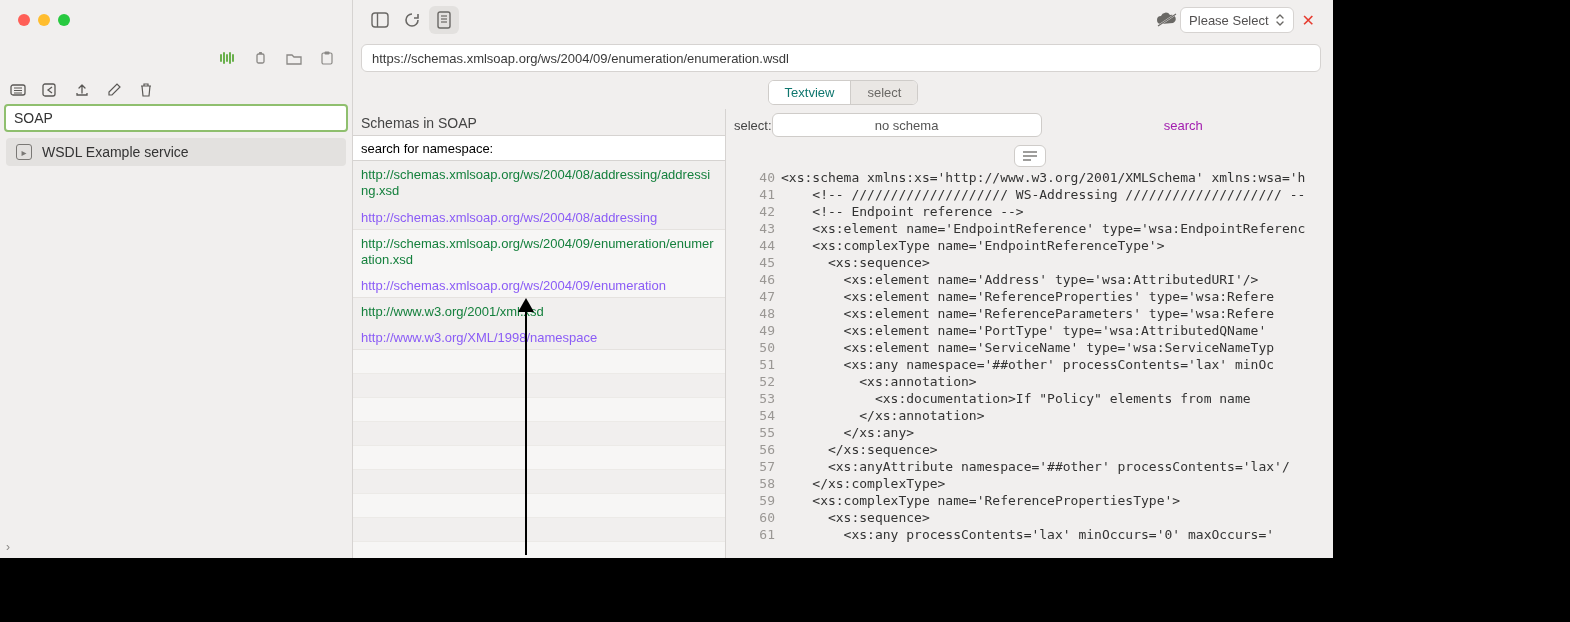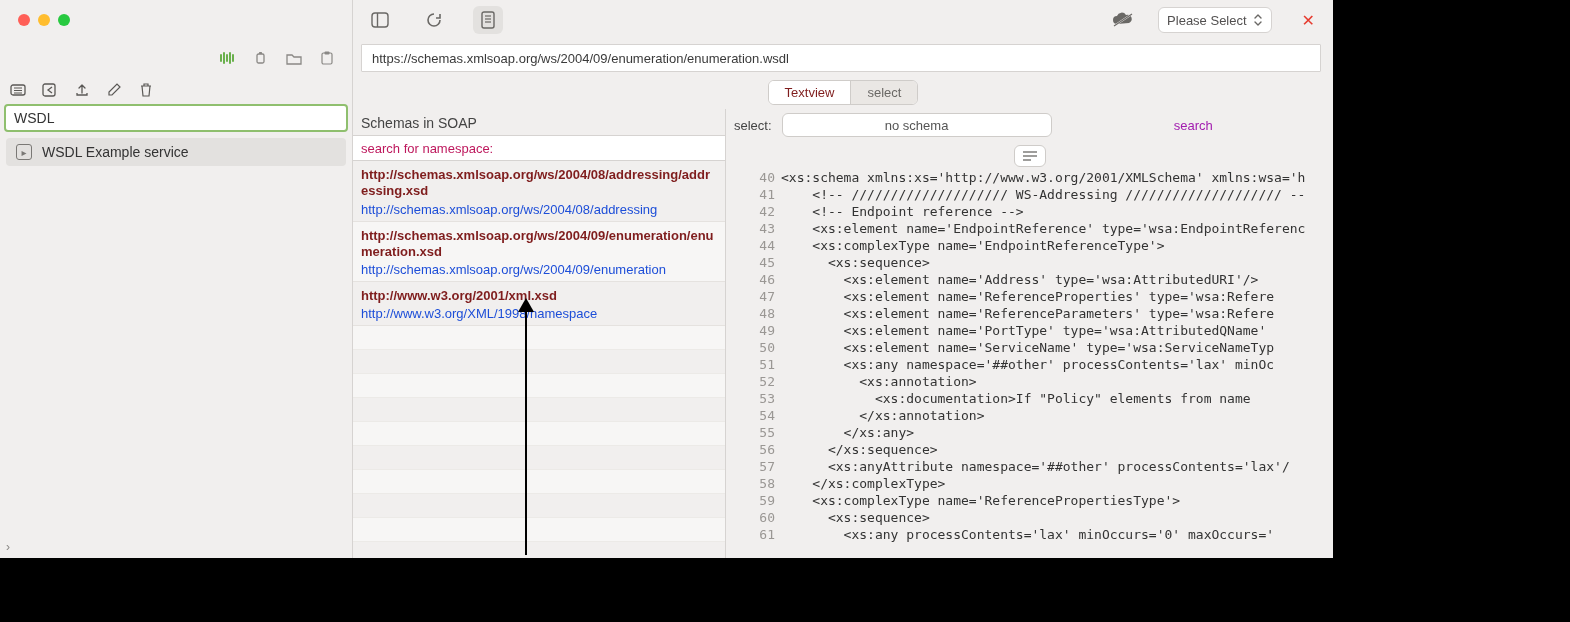--- a/index.html
+++ b/index.html
@@ -110,21 +110,21 @@
   flex: 1;
   display: flex;
   flex-direction: column;
   min-width: 0;
 }
 .toolbar {
   height: 40px;
   display: flex;
   align-items: center;
   padding: 0 12px;
-  gap: 24px;
+  gap: 2px;
   color: #6a6865;
 }
 .tb-btn {
   width: 30px; height: 28px; border-radius: 6px; display:flex; align-items:center; justify-content:center;
 }
 .tb-btn.active { background: #e3e1df; }
 .tb-spacer { flex: 1; }
 .cloud-off { color: #6a6865; }
 .select-pill {
   background: #fff;
@@ -140,21 +140,21 @@
 }
 .close-x {
   color: #e63b2e;
   font-size: 16px;
   padding: 0 6px;
 }
 .url-bar {
   margin: 4px 12px 6px 8px;
   background: #fff;
   border: 1px solid #d6d3d1;
-  border-radius: 1px;
+  border-radius: 6px;
   height: 28px;
   display: flex;
   align-items: center;
   padding: 0 10px;
   font-size: 13px;
   color: #3a3a3a;
 }
 
 .tabs-row {
   display: flex;
@@ -167,21 +167,21 @@
   border: 1px solid #cfccc9;
   border-radius: 6px;
   overflow: hidden;
   background: #fff;
 }
 .seg button {
   background: #fff;
   border: none;
   padding: 4px 16px;
   font-size: 13px;
-  color: #7f1d1d;
+  color: #0f766e;
   cursor: pointer;
 }
 .seg button + button { border-left: 1px solid #cfccc9; }
 .seg button.active { background: #eae7e4; color: #6a6865; }
 
 
 .body {
   flex: 1;
   display: flex;
   min-height: 0;
@@ -201,54 +201,53 @@
 }
 .schema-search {
   margin: 0;
   background: #fff;
   border-top: 1px solid #d6d3d1;
   border-bottom: 1px solid #d6d3d1;
   height: 26px;
   display:flex; align-items:center;
   padding: 0 8px;
   font-size: 13px;
-  color: #be185d;
+  color: #000000;
 }
 .schema-list {
   flex: 1;
   overflow: auto;
 }
 .schema-row {
   border-bottom: 1px solid #e5e2df;
   padding: 6px 8px 4px;
   font-size: 13px;
   background: #f1efee;
 }
 .schema-row:nth-child(even) { background: #f7f6f5; }
-.schema-url { font-weight: 700; color: #7f1d1d; word-break: break-all; line-height: 1.25; }
-.schema-ns { color: #1d4ed8; margin-top: 2px; word-break: break-all; }
+.schema-url { font-weight: 400; color: #15803d; word-break: break-all; line-height: 1.25; }
+.schema-ns { color: #8b5cf6; margin-top: 10px; word-break: break-all; }
 .stripe {
   height: 24px;
   border-bottom: 1px solid #eceae7;
   background: #f1efee;
 }
 .stripe:nth-child(even) { background: #f7f6f5; }
 
 .types-panel {
   flex: 1;
   display: flex;
   flex-direction: column;
   min-width: 0;
   position: relative;
 }
 .select-row {
   height: 32px;
   display: flex;
   align-items: center;
-  gap: 10px;
   padding: 0 8px;
   font-size: 13px;
   color: #444;
 }
 .select-input {
   flex: 0 0 270px;
   background: #fff;
   border: 1px solid #cfccc9;
   border-radius: 6px;
   height: 24px;
@@ -379,21 +378,21 @@
               <path d="M3 13 L3 10 L11 2 L14 5 L6 13 Z" fill="none" stroke="#5a5855" stroke-width="1.2"></path>
             </svg>
         </span>
         <span class="ico">
           <svg width="14" height="16">
               <path d="M2 4 h10 M5 4 V2 h4 v2 M3 4 l1 10 h6 l1 -10" fill="none" stroke="#5a5855" stroke-width="1.2"></path>
             </svg>
         </span>
       </div>
       <div class="soap-header">
-        <span>WSDL</span>
+        <span>SOAP</span>
       </div>
       <div class="tree">
         <div class="tree-item">
           <span class="tree-icon">▸</span>
           <span>WSDL Example service</span>
         </div>
       </div>
       <div class="sidebar-footer">
         <span class="chev">›</span>
       </div>

